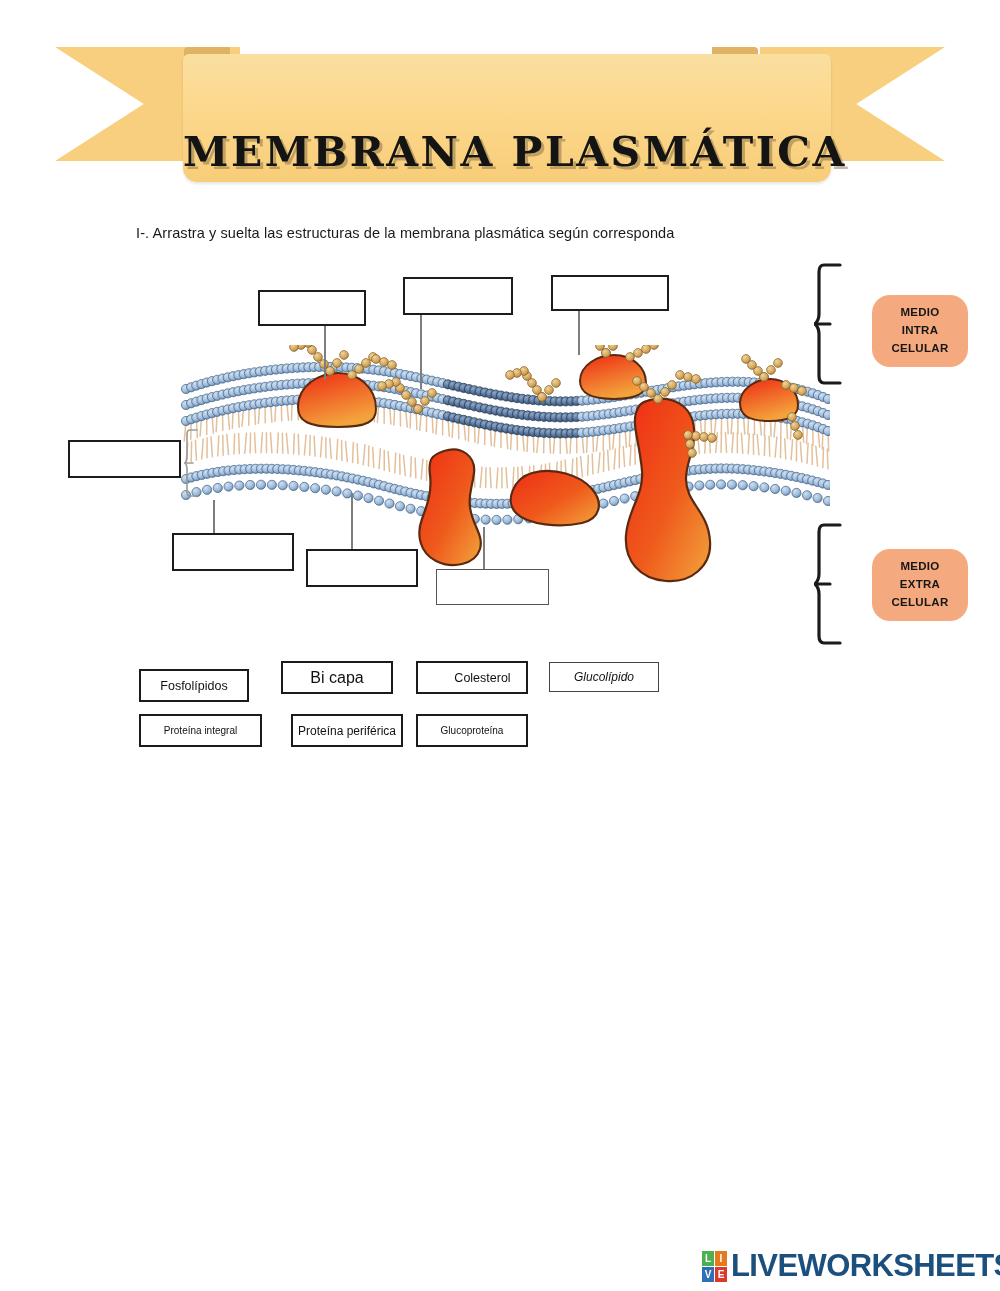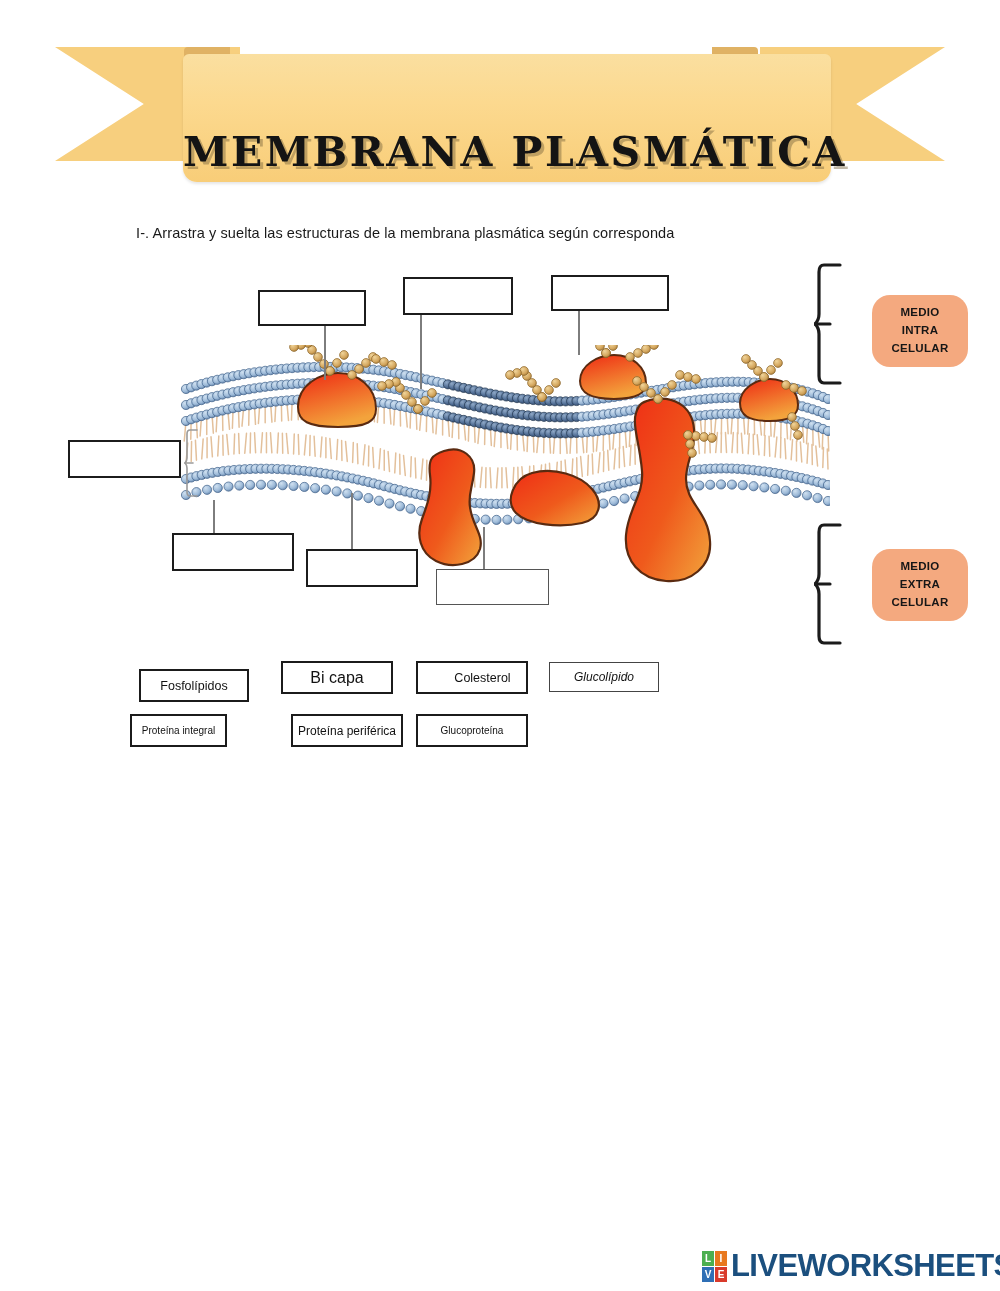--- a/index.html
+++ b/index.html
@@ -1191,21 +1191,21 @@
     <span>MEDIO</span>
     <span>EXTRA</span>
     <span>CELULAR</span>
   </div>
 
   <div class="word-box" style="left:139px; top:661px; width:110px; height:33px; font-size:12.5px;margin-top:8px;">Fosfolípidos</div>
   <div class="word-box" style="left:281px; top:661px; width:112px; height:33px; font-size:16px;">Bi capa</div>
   <div class="word-box" style="left:416px; top:661px; width:112px; height:33px; font-size:12.5px;padding-left:21px;">Colesterol</div>
   <div class="word-box" style="left:549px; top:662px; width:110px; height:30px; font-size:12px; border-width:1.4px; border-color:#444;font-style:italic;">Glucolípido</div>
 
-  <div class="word-box" style="left:130px; top:714px; width:97px; height:33px; font-size:10px;">Proteína integral</div>
+  <div class="word-box" style="left:139px; top:714px; width:123px; height:33px; font-size:10px;">Proteína integral</div>
   <div class="word-box" style="left:291px; top:714px; width:112px; height:33px; font-size:12px;">Proteína periférica</div>
   <div class="word-box" style="left:416px; top:714px; width:112px; height:33px; font-size:10px;">Glucoproteína</div>
 
   <div id="lw-logo">
     <div class="lw-tiles">
       <div class="lw-tile" style="background:#4caf50;">L</div>
       <div class="lw-tile" style="background:#e8781e;">I</div>
       <div class="lw-tile" style="background:#2f6fb5;">V</div>
       <div class="lw-tile" style="background:#d93a2b;">E</div>
     </div>

